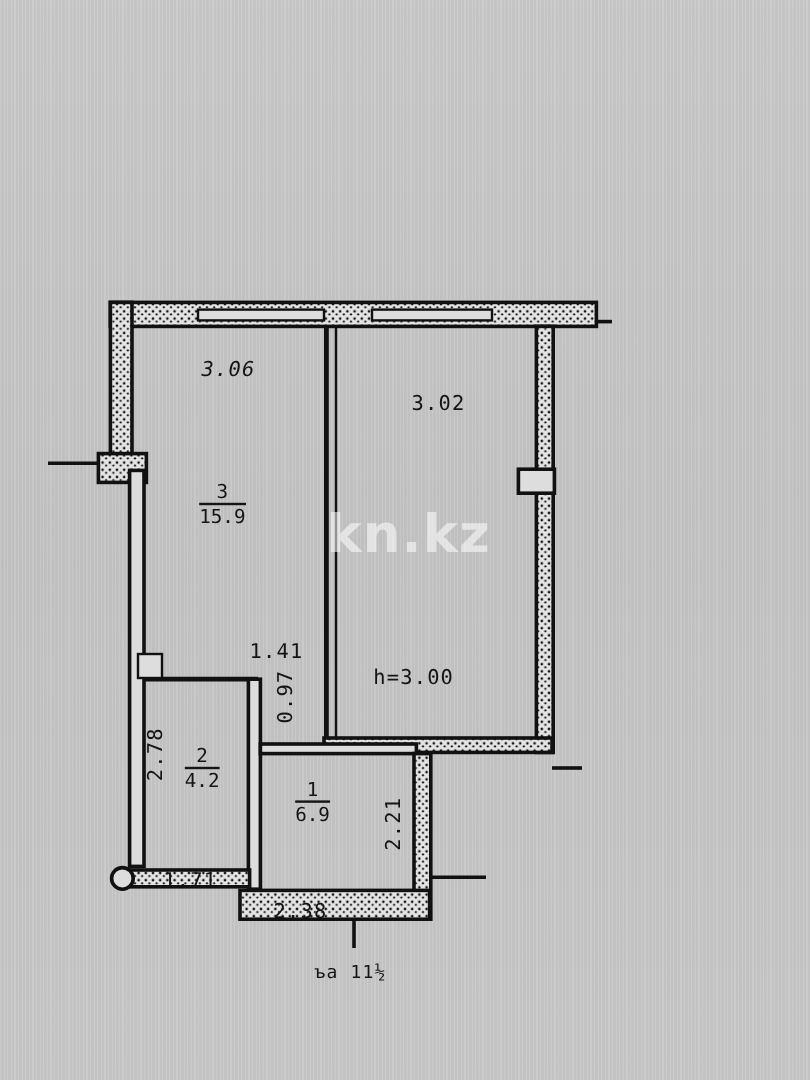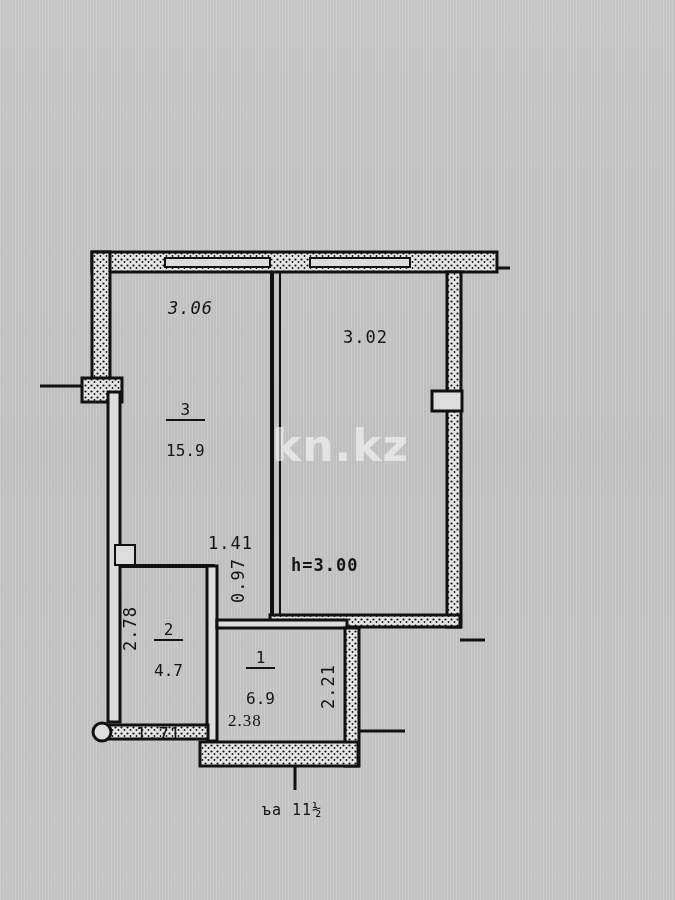--- a/index.html
+++ b/index.html
@@ -15,21 +15,21 @@
         repeating-linear-gradient(90deg, rgba(255,255,255,0.06) 0 1px, rgba(0,0,0,0.03) 1px 3px),
         linear-gradient(180deg, #c9cac9 0%, #c4c5c4 50%, #c8c9c8 100%);
     }
     svg.plan { position: absolute; left: 0; top: 0; }
     .lbl {
       position: absolute; color: #141414; font-size: 17px; letter-spacing: 1px;
       font-family: "DejaVu Sans Mono", monospace; line-height: 1;
     }
     .frac { position: absolute; color: #141414; font-size: 16px; text-align: center; line-height: 1; }
     .frac .num { display: block; border-bottom: 2px solid #141414; padding: 0 3px 1px; }
-    .frac .den { display: block; padding-top: 2px; margin-top: 20px; }
+    .frac .den { display: block; padding-top: 2px; }
     .rot { transform: rotate(-90deg); transform-origin: center; }
     .watermark {
       position: absolute; left: 272px; top: 420px;
       font-family: "DejaVu Sans", sans-serif; font-weight: bold;
       font-size: 44px; color: rgba(255,255,255,0.55); letter-spacing: 1px;
     }
   </style>
 </head>
 <body>
 
@@ -89,29 +89,29 @@
 
 <div class="frac" style="left:166px;top:402px;">
   <span class="num">3</span>
   <span class="den">15.9</span>
 </div>
 
 <div class="watermark">kn.kz</div>
 
 <div class="lbl" style="left:160px;top:535px;margin-left:48px;">1.41</div>
 <div class="lbl rot" style="left:216px;top:572px;">0.97</div>
-<div class="lbl" style="left:291px;top:557px;font-weight:bold;">h=3.00</div>
+<div class="lbl" style="left:311px;top:557px;">h=3.00</div>
 
 <div class="lbl rot" style="left:108px;top:620px;">2.78</div>
 <div class="frac" style="left:154px;top:622px;">
   <span class="num">2</span>
-  <span class="den">4.7</span>
+  <span class="den">4.2</span>
 </div>
 <div class="lbl" style="left:136px;top:694px;margin-top:32px;">1.71</div>
 
 <div class="frac" style="left:246px;top:650px;">
   <span class="num">1</span>
   <span class="den">6.9</span>
 </div>
 <div class="lbl rot" style="left:306px;top:678px;">2.21</div>
-<div class="lbl" style="left:228px;top:712px;font-family:Liberation Serif, serif;">2.38</div>
+<div class="lbl" style="left:228px;top:752px;">2.38</div>
 
 <div class="lbl" style="left:262px;top:803px;font-size:15px;">ъа 11½</div>
 
 </body></html>

